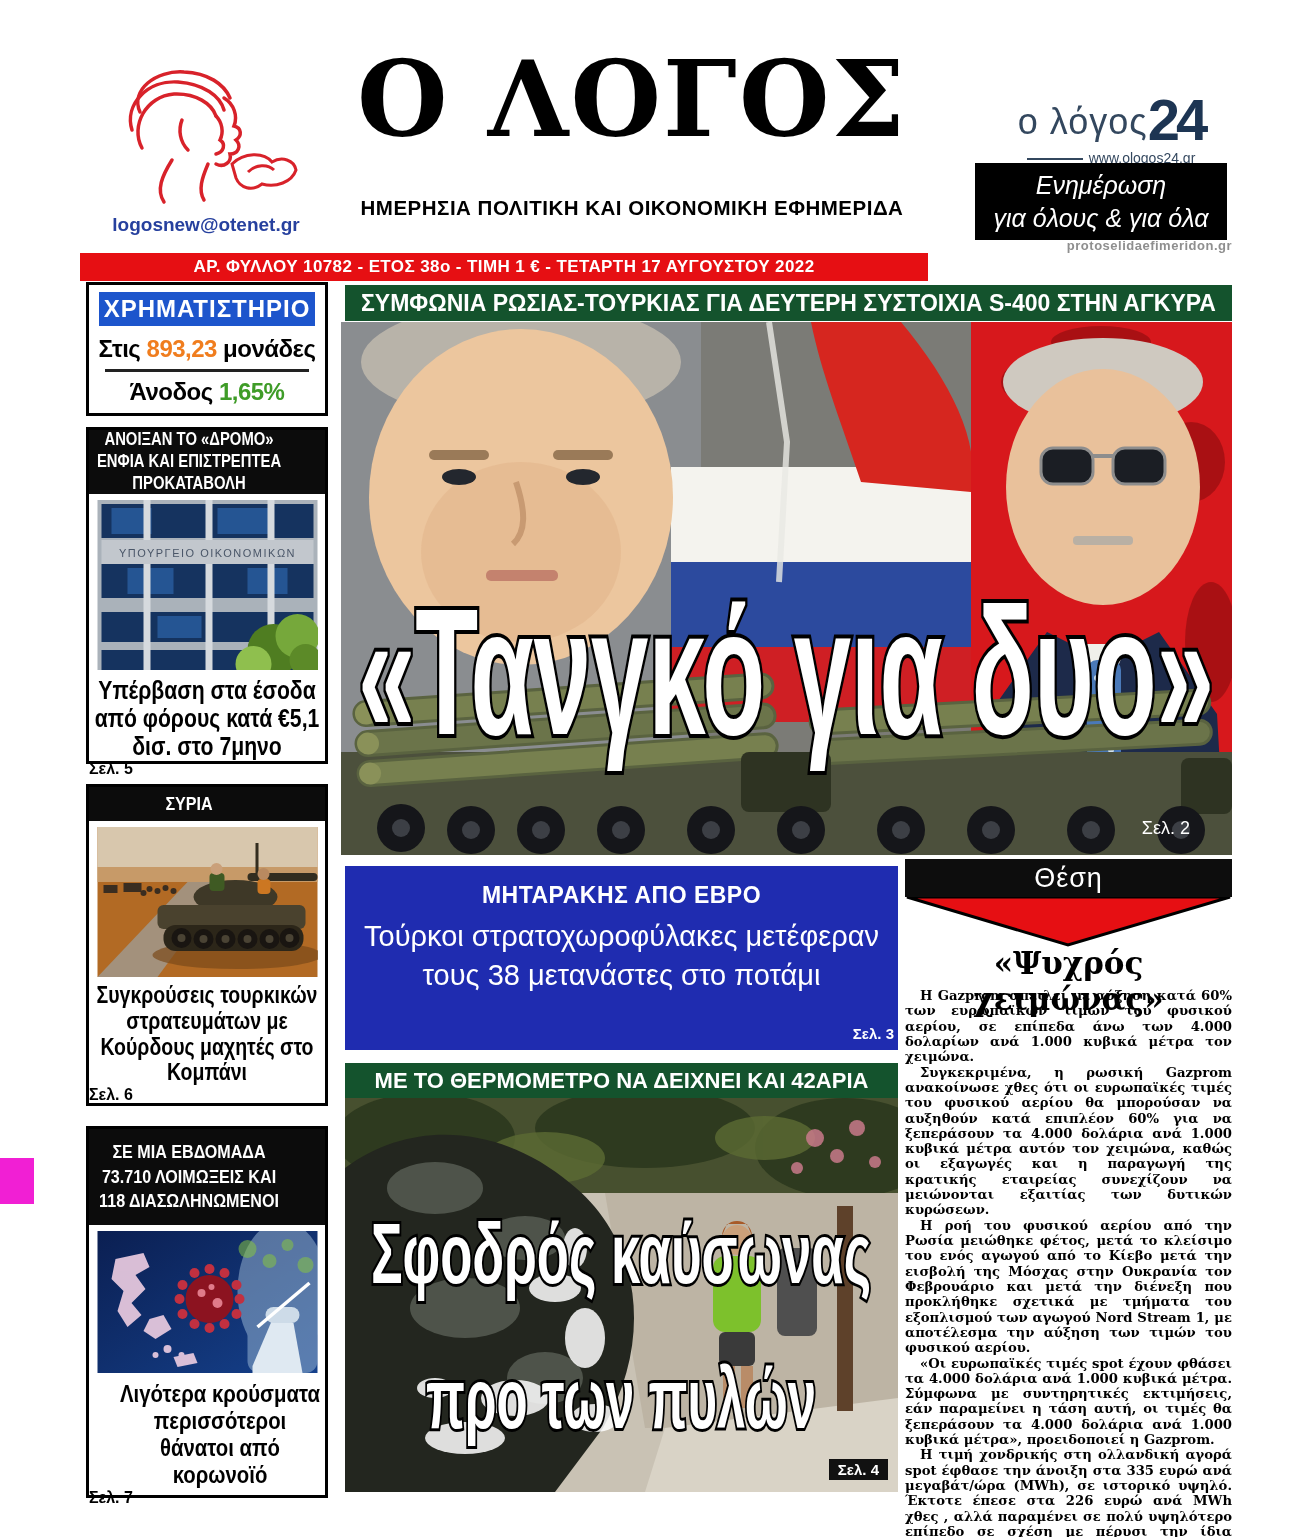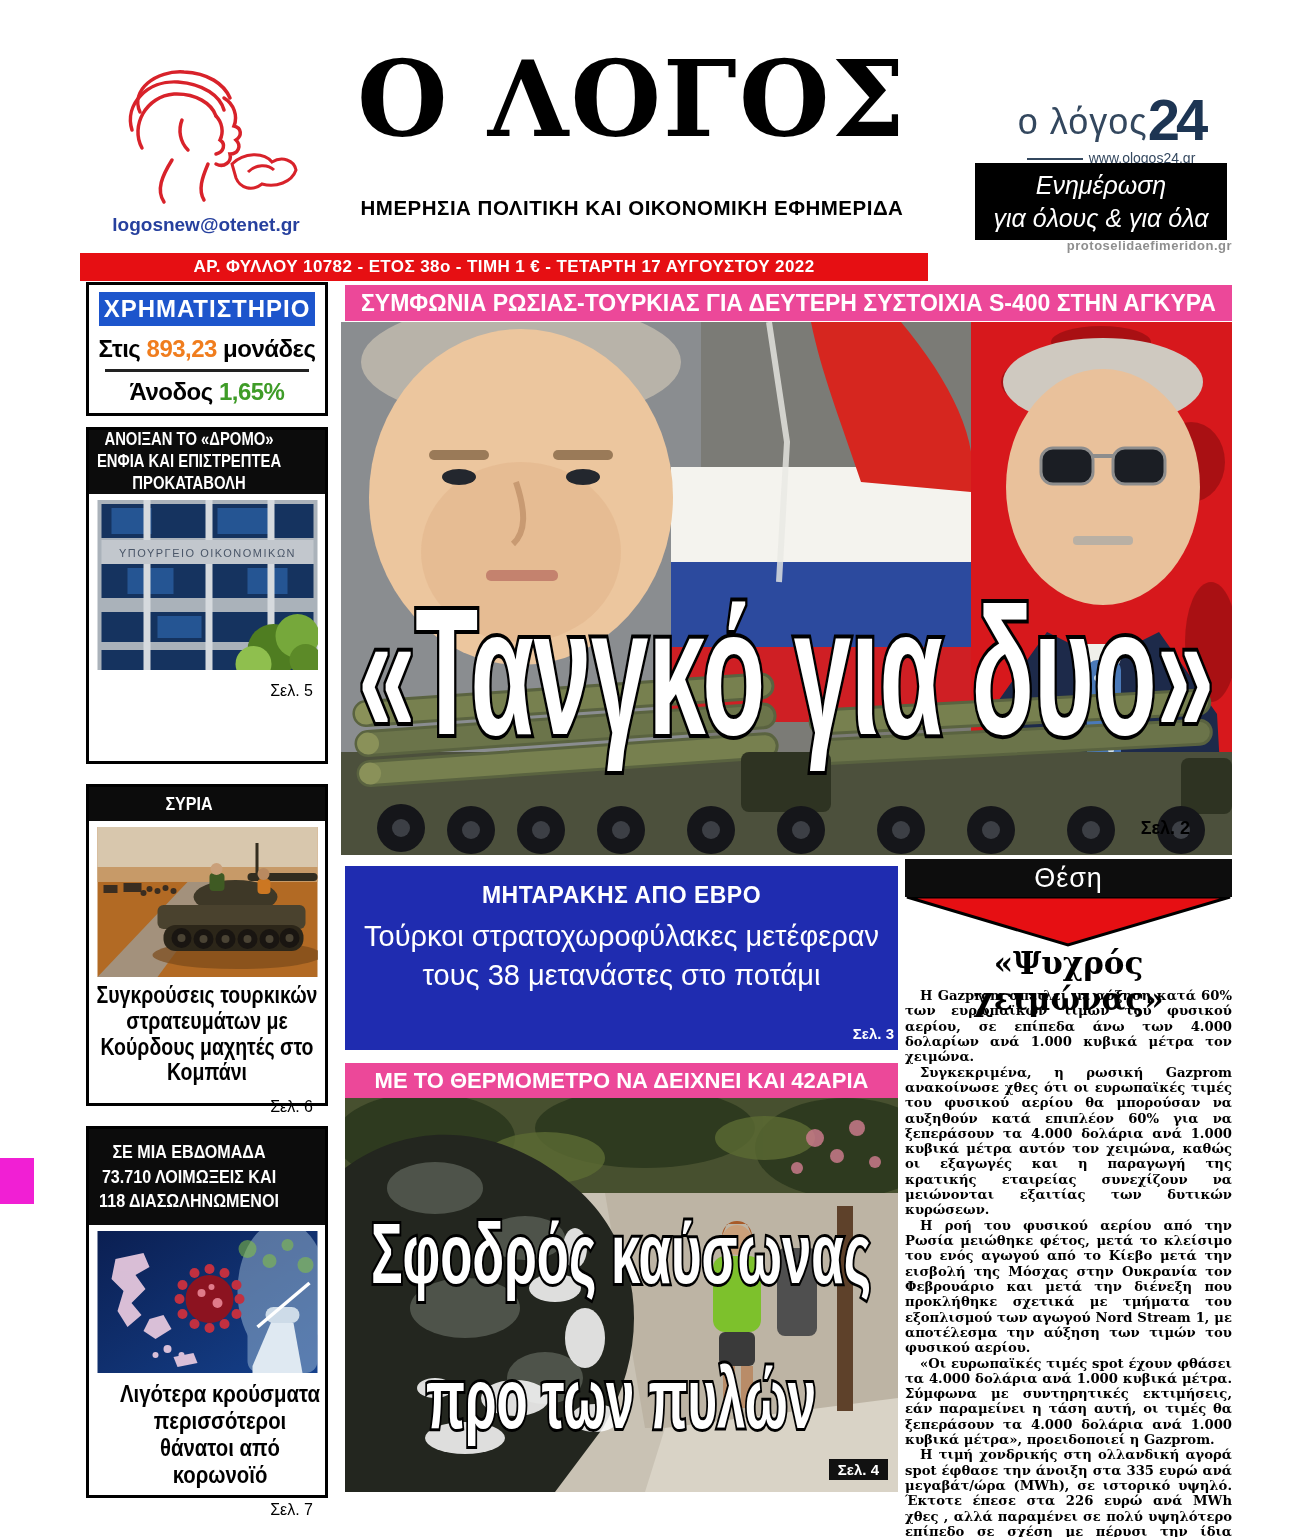--- a/index.html
+++ b/index.html
@@ -20,32 +20,32 @@
   .l24-dash{display:inline-block;width:56px;border-top:2px solid #33475e;vertical-align:middle;margin-right:6px;}
   .tagbox{background:#000;color:#fff;font-style:italic;font-size:25px;line-height:1.3;
           text-align:center;display:flex;flex-direction:column;justify-content:center;}
   .watermark{color:#8f8f8f;font-size:13px;font-weight:bold;text-align:right;letter-spacing:.5px;}
   
   .sbox{border:3px solid #000;background:#fff;box-sizing:border-box;}
   .kicker{background:#0c0c0c;color:#fff;font-weight:bold;text-align:center;
           display:flex;align-items:center;justify-content:center;}
   .condense{display:block;width:118%;transform:scaleX(0.8475);transform-origin:0 0;text-align:center;}
   .sheadline{font-weight:bold;text-align:center;line-height:1.12;}
-  .pageref{font-weight:normal;text-align:right;font-size:16px;padding-right:12px;margin-top:12px;}
+  .pageref{font-weight:bold;font-size:16px;padding-right:12px;}
   .stocks-head{background:#1d55cc;color:#fff;font-weight:bold;font-size:24px;line-height:34px;
                text-align:center;letter-spacing:1px;}
   .stocks-line{font-size:24px;font-weight:bold;text-align:center;letter-spacing:-0.5px;}
   .stocks-div{border-top:3px solid #222;margin:6px 16px;}
   .orange{color:#f07d1e;}
   .green{color:#3f9c28;}
   .photo{display:block;margin:6px auto 0;}
   
-  .blackstrip{background:#ec4899;color:#fff;font-weight:bold;text-align:center;}
+  .blackstrip{background:#14532d;color:#fff;font-weight:bold;text-align:center;}
   .mainphoto{overflow:hidden;background:#888;}
-  .selwhite{color:#000000;font-weight:bold;font-size:18px;}
+  .selwhite{color:#ffffff;font-weight:normal;font-size:18px;}
   .bluebox{background:#1f2cb0;color:#fff;text-align:center;box-sizing:border-box;padding-top:16px;}
   .bb-kicker{font-size:23px;font-weight:bold;letter-spacing:.5px;}
   .bb-head{font-size:29px;font-weight:normal;line-height:1.35;margin-top:8px;padding:0 8px;}
   .bb-ref{position:absolute;right:4px;bottom:8px;font-size:15px;font-weight:bold;}
   .selchip{position:absolute;right:10px;bottom:12px;background:#111;color:#fff;
            font-weight:bold;font-size:15px;padding:2px 9px;}
   
   .thesi-bar{background:#0d0d0d;color:#fff;font-size:27px;line-height:38px;text-align:center;letter-spacing:1px;}
   .op-head{font-family:"DejaVu Serif",serif;font-weight:bold;font-size:31px;text-align:center;}
   .op-body{font-family:"DejaVu Serif",serif;font-weight:bold;font-size:13.2px;line-height:1.16;
@@ -126,20 +126,23 @@
       </g>
       <rect x="4" y="40" width="212" height="24" fill="#c2c7cd"></rect>
       <text x="110" y="57" text-anchor="middle" font-size="11" letter-spacing="1.5" fill="#4a5668" font-family="Liberation Sans, sans-serif">ΥΠΟΥΡΓΕΙΟ ΟΙΚΟΝΟΜΙΚΩΝ</text>
       <g>
         <circle cx="176" cy="150" r="26" fill="#4f7d21"></circle>
         <circle cx="200" cy="136" r="22" fill="#76a83b"></circle>
         <circle cx="156" cy="164" r="18" fill="#8fbf4e"></circle>
         <circle cx="208" cy="160" r="16" fill="#5c8a28"></circle>
       </g>
     </svg>
+    <div class="sheadline" style="margin-top:6px;font-size:25px;">
+        <span class="condense">Υπέρβαση στα έσοδα από φόρους κατά €5,1 δισ. στο 7μηνο</span>
+      </div>
     <div class="pageref">Σελ. 5</div>
   </div>
 
   <div class="abs sbox" style="left:86px;top:784px;width:242px;height:322px;">
     <div class="kicker" style="height:34px;font-size:19px;">
         <span class="condense">ΣΥΡΙΑ</span>
       </div>
     <svg class="photo" width="221" height="150" viewBox="0 0 220 150">
       <rect width="220" height="150" fill="#b26a24"></rect>
       <rect width="220" height="55" fill="#d8c7ad"></rect>

